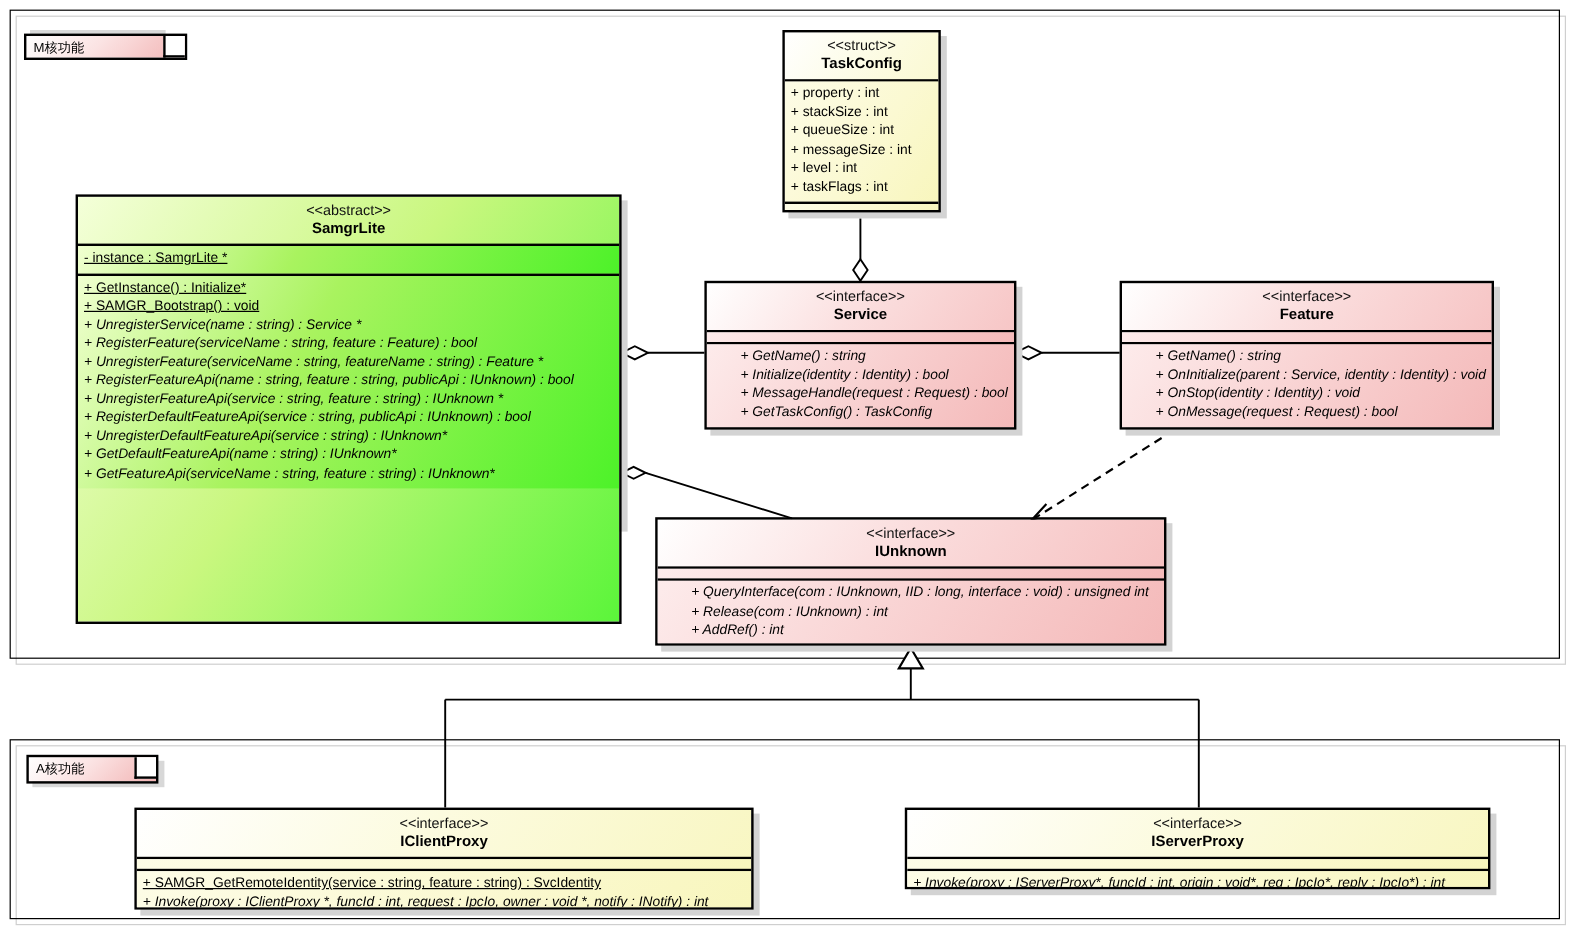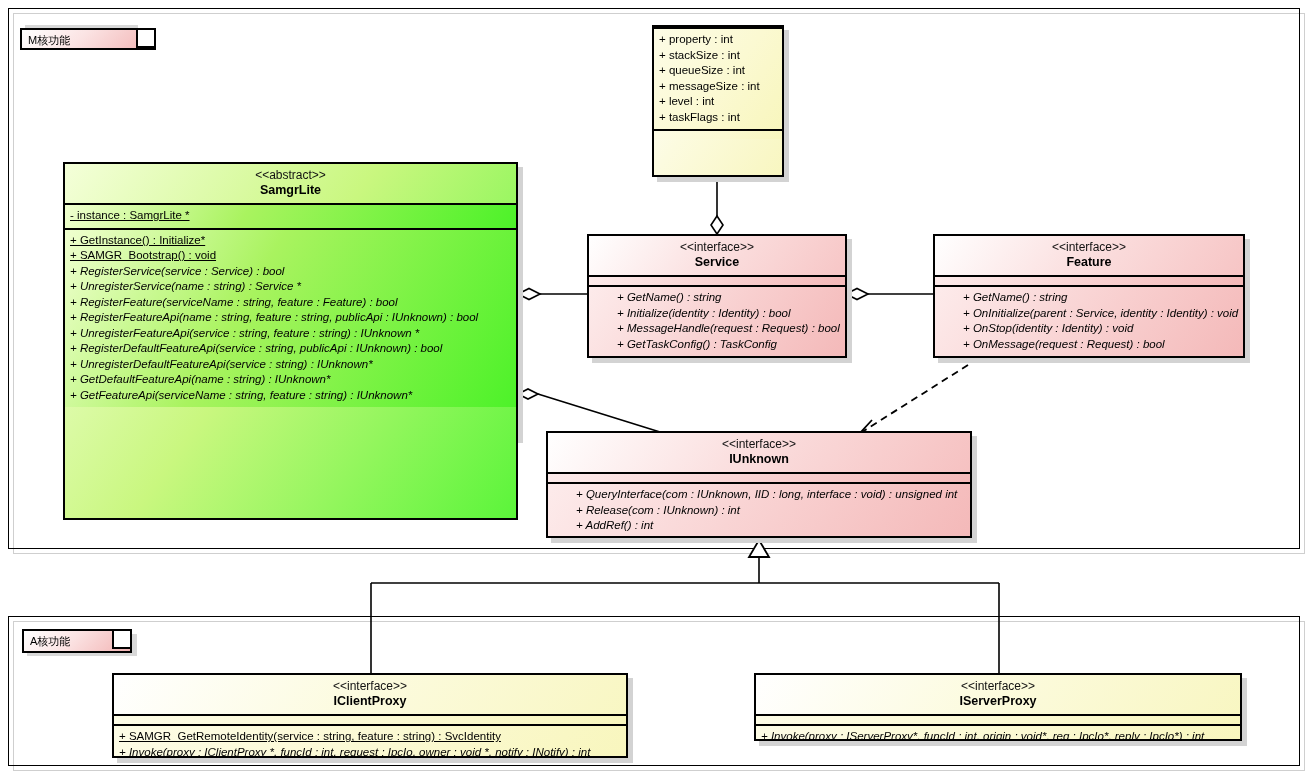--- a/index.html
+++ b/index.html
@@ -91,20 +91,24 @@
       <polygon points="759,540 769,557 749,557" fill="#ffffff" stroke="#000" stroke-width="1.8"></polygon>
       <line x1="759" y1="557" x2="759" y2="583" stroke="#000" stroke-width="1.6"></line>
       <line x1="371" y1="583" x2="999" y2="583" stroke="#000" stroke-width="1.6"></line>
       <line x1="371" y1="583" x2="371" y2="673" stroke="#000" stroke-width="1.6"></line>
       <line x1="999" y1="583" x2="999" y2="673" stroke="#000" stroke-width="1.6"></line>
     </g>
   </svg>
 
   <div class="node-shadow" style="left:657px;top:30px;width:132px;height:152px;"></div>
   <div class="node fill-yellow" style="left:652px;top:25px;width:132px;height:152px;">
+    <div class="hdr">
+      <div class="stereo">&lt;&lt;struct&gt;&gt;</div>
+      <div class="cname">TaskConfig</div>
+    </div>
     <div class="sep"></div>
     <div class="sect fill-yellow-b">
       <div class="mem">+ property : int</div>
       <div class="mem">+ stackSize : int</div>
       <div class="mem">+ queueSize : int</div>
       <div class="mem">+ messageSize : int</div>
       <div class="mem">+ level : int</div>
       <div class="mem">+ taskFlags : int</div>
     </div>
     <div class="sep"></div>
@@ -118,23 +122,23 @@
       <div class="cname">SamgrLite</div>
     </div>
     <div class="sep"></div>
     <div class="sect fill-green-b">
       <div class="mem ul">- instance : SamgrLite *</div>
     </div>
     <div class="sep"></div>
     <div class="sect fill-green-b">
       <div class="mem ul">+ GetInstance() : Initialize*</div>
       <div class="mem ul">+ SAMGR_Bootstrap() : void</div>
-      <div class="mem it">+ RegisterService(service : Service) : bool</div>
       <div class="mem it">+ UnregisterService(name : string) : Service *</div>
       <div class="mem it">+ RegisterFeature(serviceName : string, feature : Feature) : bool</div>
+      <div class="mem it">+ UnregisterFeature(serviceName : string, featureName : string) : Feature *</div>
       <div class="mem it">+ RegisterFeatureApi(name : string, feature : string, publicApi : IUnknown) : bool</div>
       <div class="mem it">+ UnregisterFeatureApi(service : string, feature : string) : IUnknown *</div>
       <div class="mem it">+ RegisterDefaultFeatureApi(service : string, publicApi : IUnknown) : bool</div>
       <div class="mem it">+ UnregisterDefaultFeatureApi(service : string) : IUnknown*</div>
       <div class="mem it">+ GetDefaultFeatureApi(name : string) : IUnknown*</div>
       <div class="mem it">+ GetFeatureApi(serviceName : string, feature : string) : IUnknown*</div>
     </div>
   </div>
 
   <div class="node-shadow" style="left:592px;top:239px;width:260px;height:124px;"></div>

